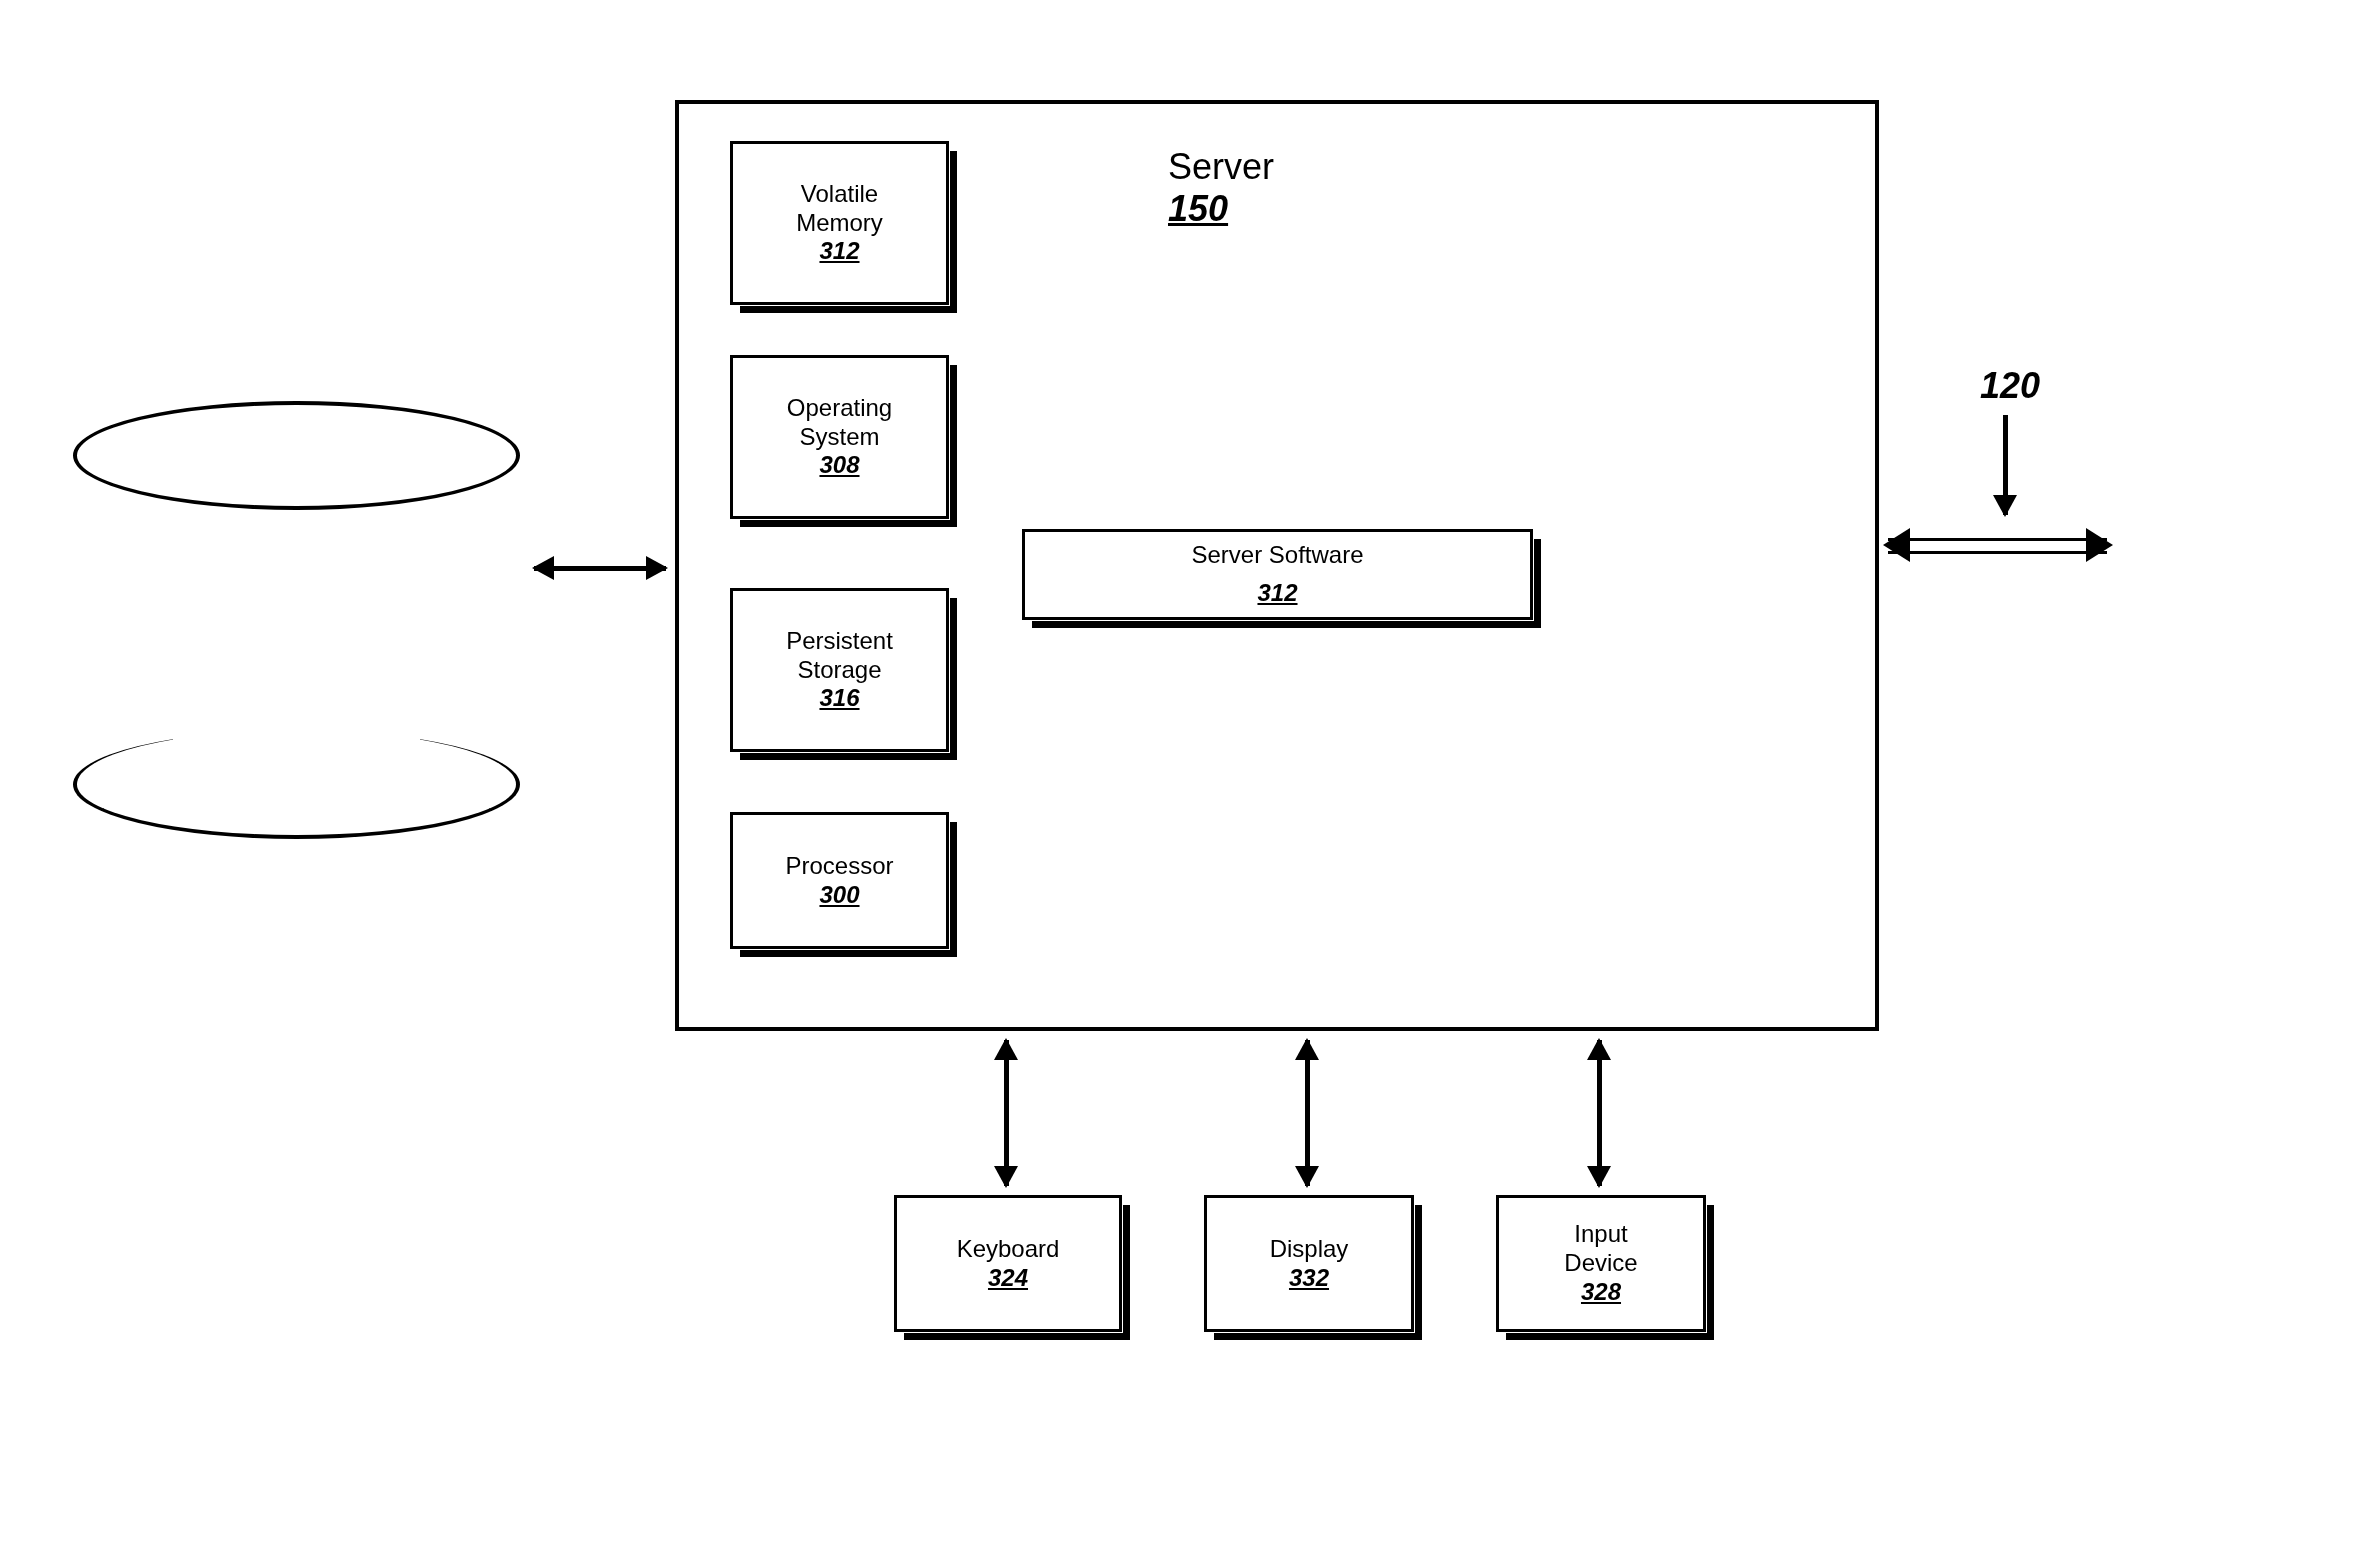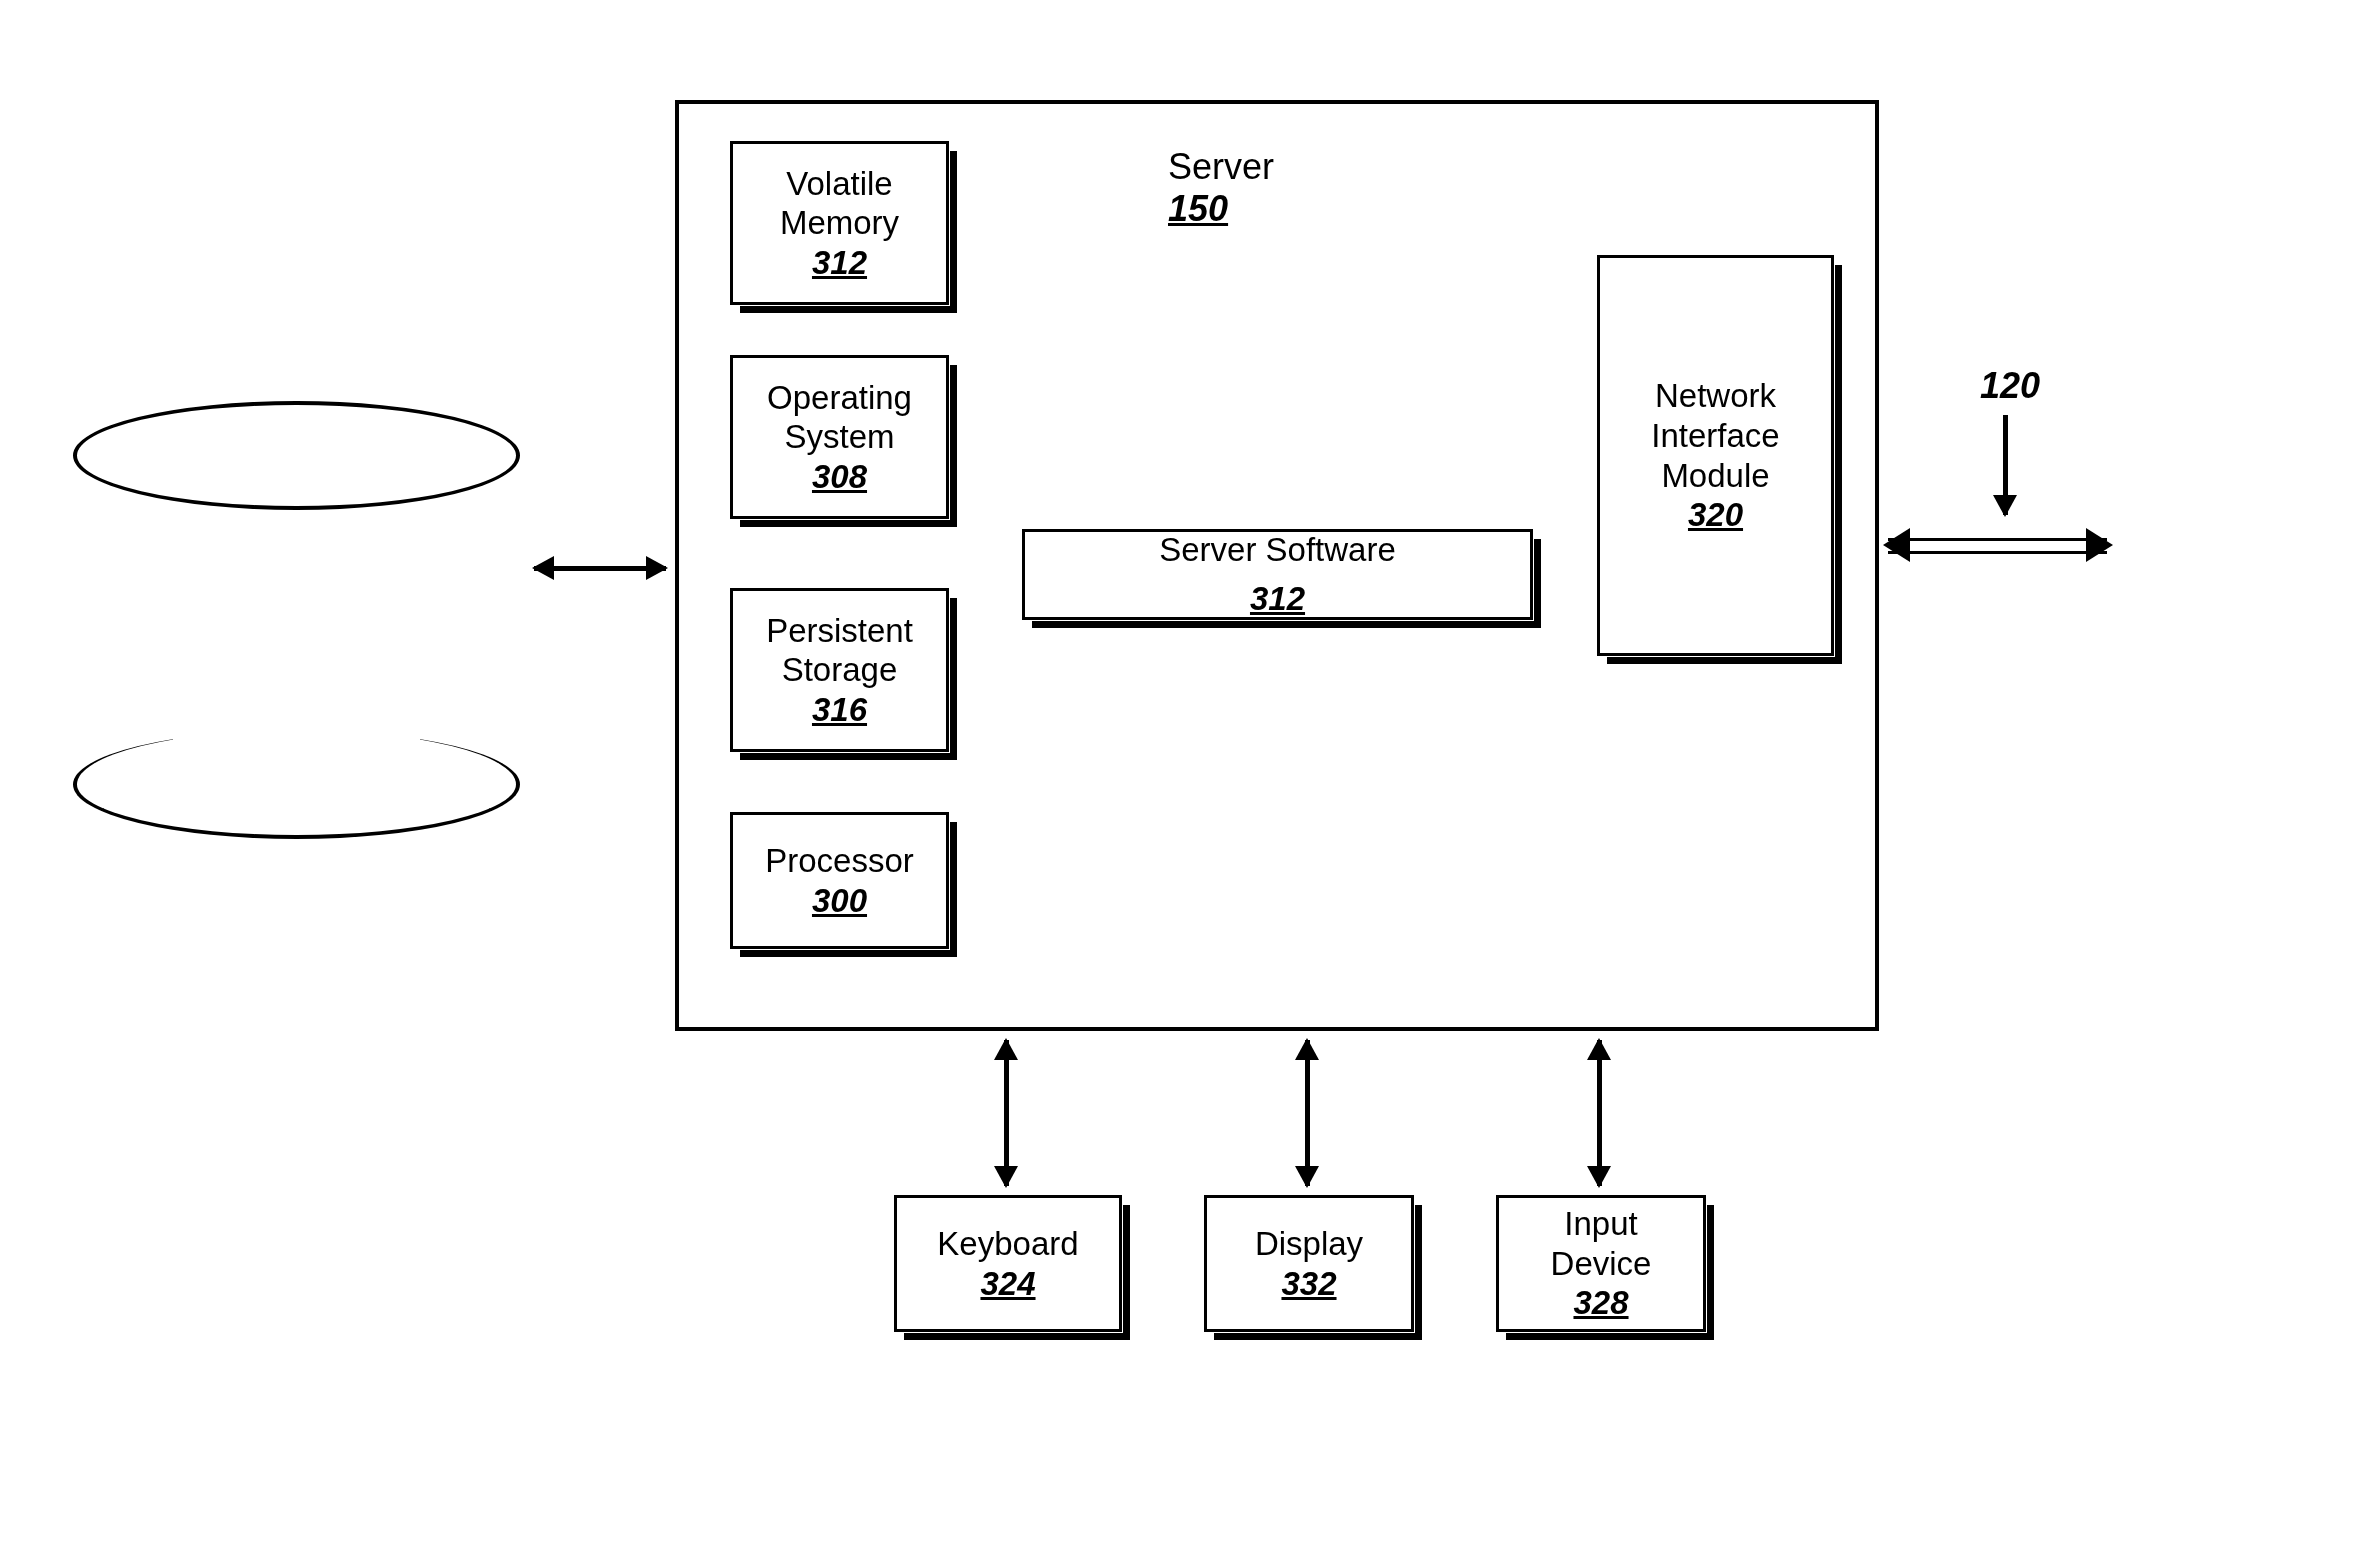--- a/index.html
+++ b/index.html
@@ -18,21 +18,21 @@
     
     .component {
       position: absolute;
       border: 3.6px solid #000;
       background: #fff;
       display: flex;
       flex-direction: column;
       align-items: center;
       justify-content: center;
       text-align: center;
-      font-size: 33px;
+      font-size: 24px;
       line-height: 1.2;
     }
     .component::after {
       content: '';
       position: absolute;
       right: -11px;
       top: 7.3px;
       width: 7.3px;
       height: calc(100% + 3.6px);
       background: #000;
@@ -194,26 +194,20 @@
   <div class="component" style="left:730px; top:812px; width:219px; height:137px;">
     <span class="label">Processor</span>
     <span class="ref">300</span>
   </div>
 
   <div class="component" style="left:1022px; top:529px; width:511px; height:91px; flex-direction:column; gap:9px;">
     <span class="label">Server Software</span>
     <span class="ref">312</span>
   </div>
 
-  <div class="component" style="left:1597px; top:255px; width:237px; height:401px;">
-    <span class="label" style="white-space:pre-line;">Network
-Interface
-Module</span>
-    <span class="ref">320</span>
-  </div>
 
   <div class="double-arrow" style="left:1888px; top:538px; width:219px;"></div>
 
   <div class="ext-label" style="left:1980px; top:365px;">120</div>
   <div class="arrow-v down" style="left:2003px; top:415px; height:100px;"></div>
 
   <div class="component" style="left:894px; top:1195px; width:228px; height:137px;">
     <span class="label">Keyboard</span>
     <span class="ref">324</span>
   </div>

